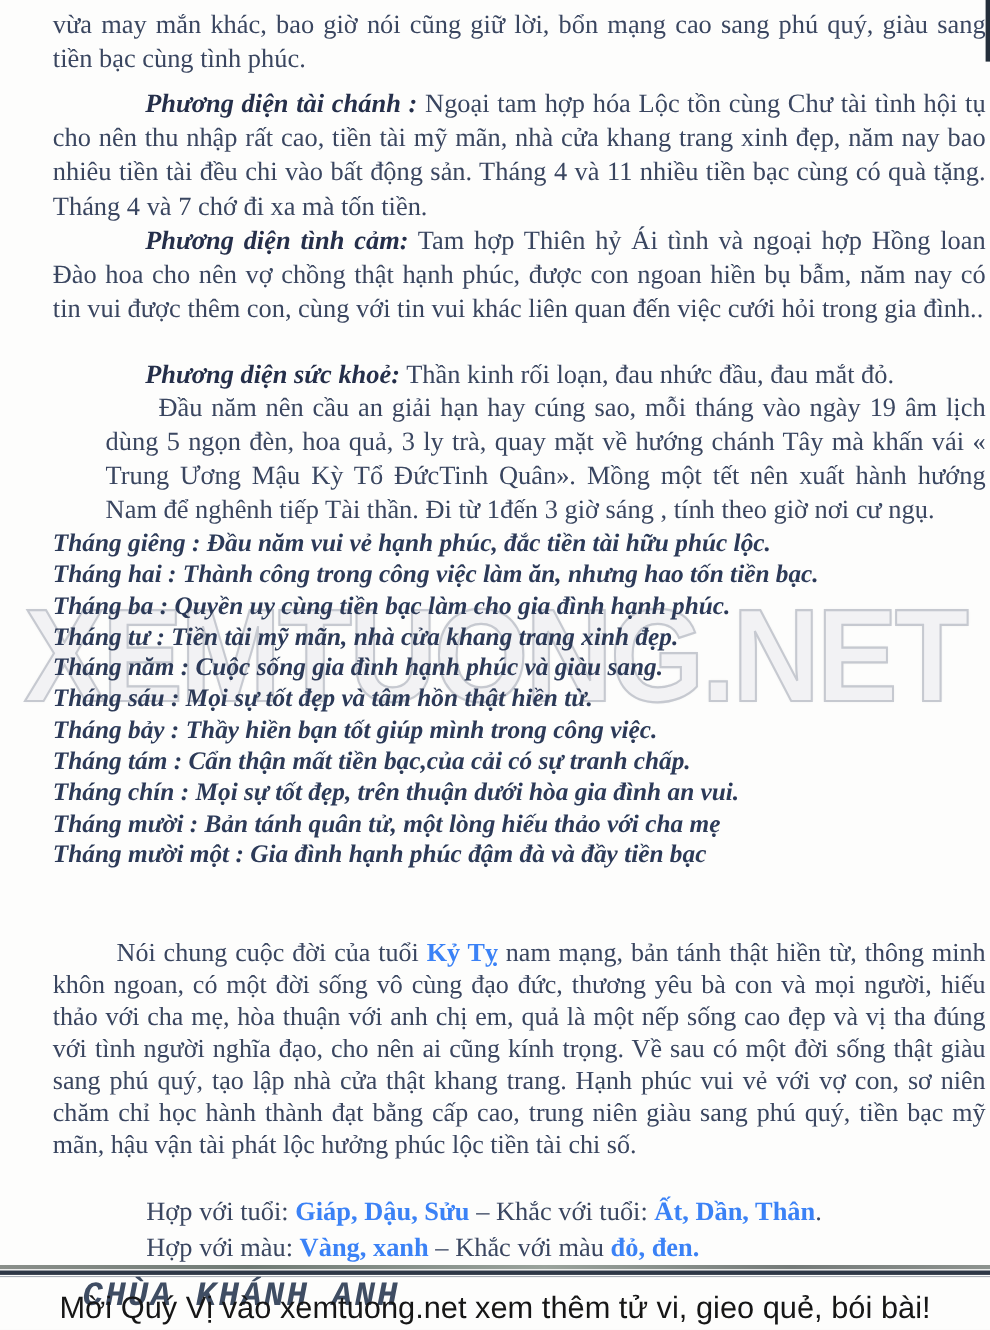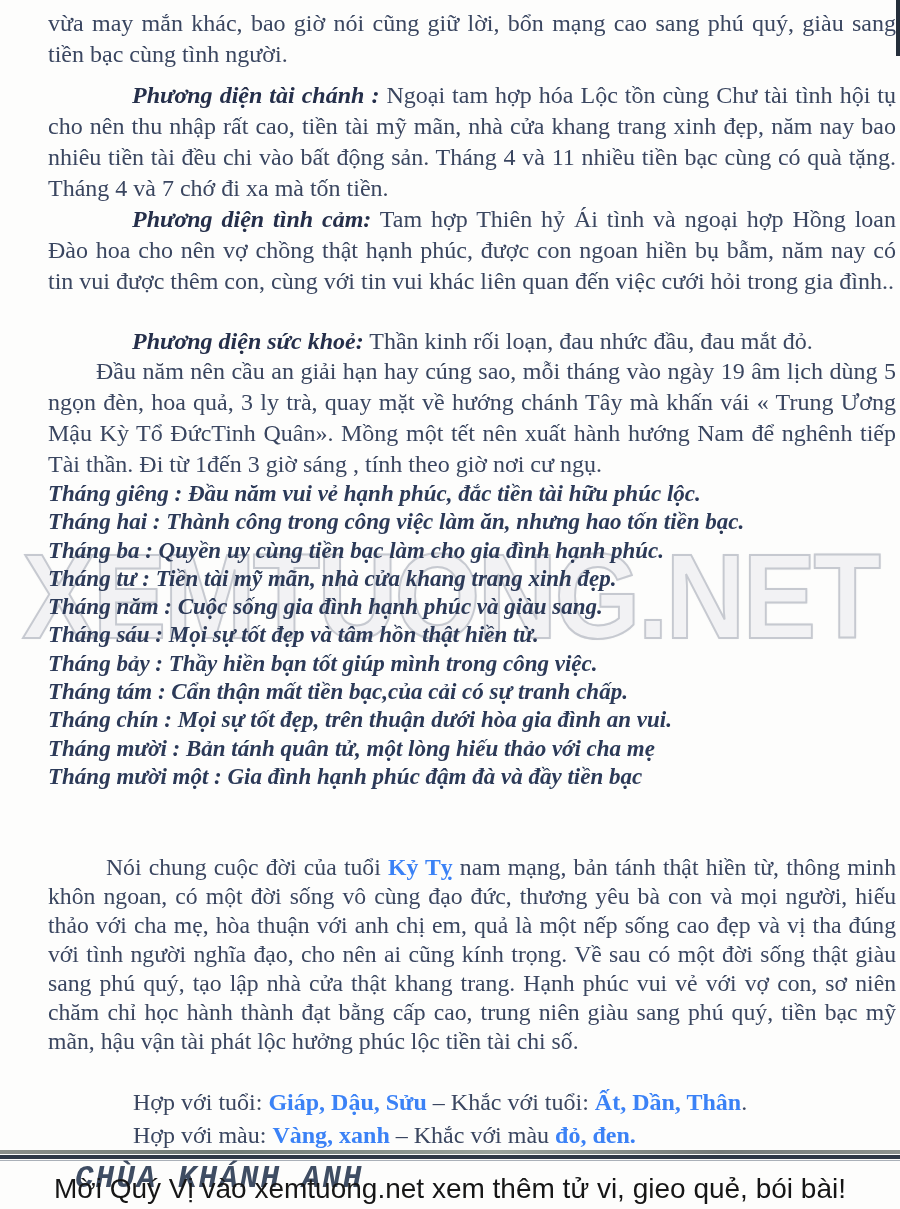--- a/index.html
+++ b/index.html
@@ -21,21 +21,21 @@
   .para .lead-indent{display:inline-block;width:48px;}
   .heading{
     font-weight:bold;font-style:italic;
     color:#252f4a;
     margin-left:36px;
   }
   .intro{top:8px;}
   .sec-tai{top:80px;}
   .sec-tinh{top:204px;}
   .sec-suc{top:326px;}
-  .ritual{top:356px;}
+  .ritual{top:356px;margin-left:48px;}
   .months{top:480px;}
   .month-line{
     font-size:23px;line-height:28.3px;
     font-weight:bold;font-style:italic;
     color:#2c3a58;
     white-space:nowrap;
   }
   .conclusion{top:853px;font-size:23.7px;line-height:29px;text-align:justify;}
   .conclusion .lead-indent{display:inline-block;width:58px;}
   .bold-ink{font-weight:bold;color:#3b82f6;}
@@ -89,21 +89,21 @@
 </style>
 </head>
 <body>
 
 <div class="page">
 
   <div class="watermark">XEMTUONG.NET</div>
 
   <div class="layer-text">
 
-    <div class="blk para intro">vừa may mắn khác, bao giờ nói cũng giữ lời, bổn mạng cao sang phú quý, giàu sang tiền bạc cùng tình người.</div>
+    <div class="blk para intro">vừa may mắn khác, bao giờ nói cũng giữ lời, bổn mạng cao sang phú quý, giàu sang tiền bạc cùng tình phúc.</div>
 
     <div class="blk para sec-tai"><span class="lead-indent"></span><span class="heading">Phương diện tài chánh :</span><span> Ngoại tam hợp hóa Lộc tồn cùng Chư tài tình hội tụ cho nên thu nhập rất cao, tiền tài mỹ mãn, nhà cửa khang trang xinh đẹp, năm nay bao nhiêu tiền tài đều chi vào bất động sản. Tháng 4 và 11 nhiều tiền bạc cùng có quà tặng. Tháng 4 và 7 chớ đi xa mà tốn tiền.</span></div>
 
     <div class="blk para sec-tinh"><span class="lead-indent"></span><span class="heading">Phương diện tình cảm:</span><span> Tam hợp Thiên hỷ Ái tình và ngoại hợp Hồng loan Đào hoa cho nên vợ chồng thật hạnh phúc, được con ngoan hiền bụ bẫm, năm nay có tin vui được thêm con, cùng với tin vui khác liên quan đến việc cưới hỏi trong gia đình..</span></div>
 
     <div class="blk para sec-suc"><span class="lead-indent"></span><span class="heading">Phương diện sức khoẻ:</span><span> Thần kinh rối loạn, đau nhức đầu, đau mắt đỏ.</span></div>
 
     <div class="blk para ritual"><span class="lead-indent"></span><span>Đầu năm nên cầu an giải hạn hay cúng sao, mỗi tháng vào ngày 19 âm lịch dùng 5 ngọn đèn, hoa quả, 3 ly trà, quay mặt về hướng chánh Tây mà khấn vái « Trung Ương Mậu Kỳ Tổ ĐứcTinh Quân». Mồng một tết nên xuất hành hướng Nam để nghênh tiếp Tài thần. Đi từ 1đến 3 giờ sáng , tính theo giờ nơi cư ngụ.</span></div>
 
     <div class="blk months">

